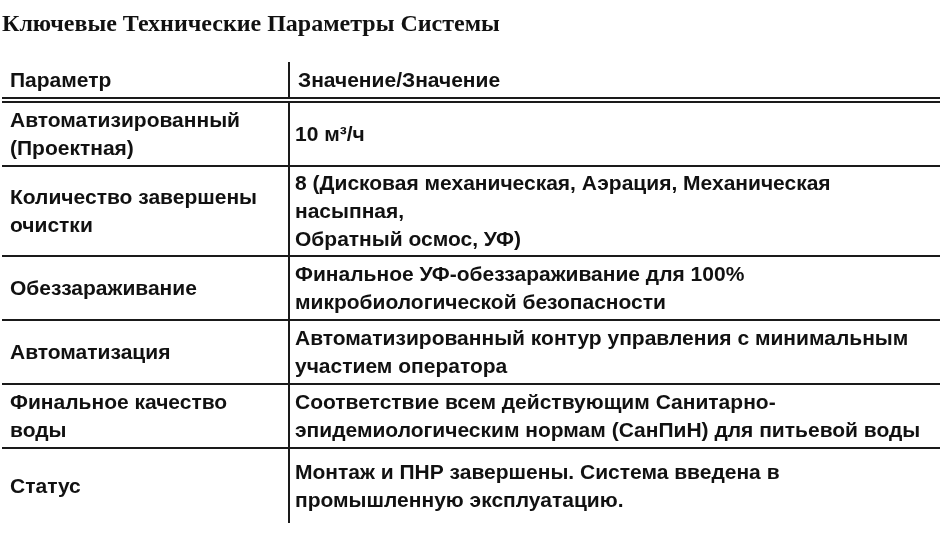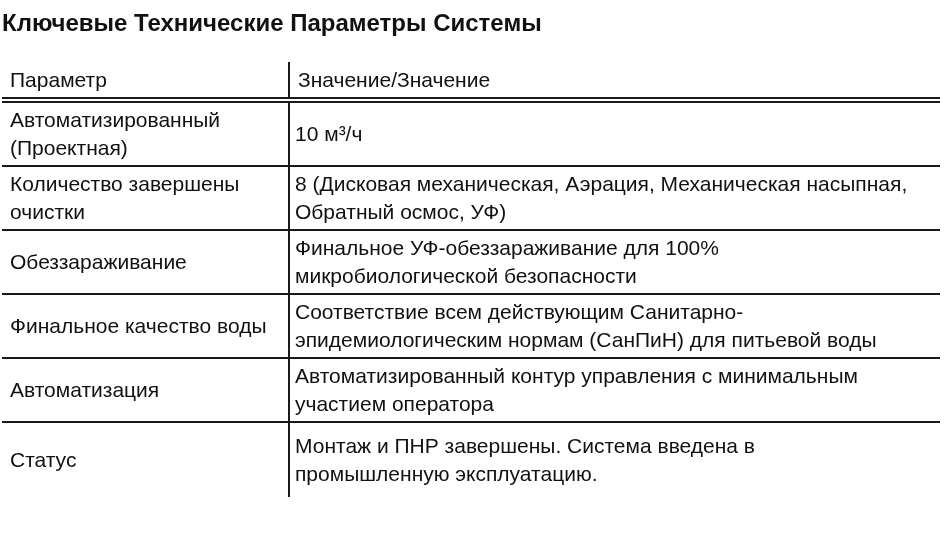--- a/index.html
+++ b/index.html
@@ -18,37 +18,38 @@
   .page-title {
     position: absolute;
     left: 2px;
     top: 8px;
     margin: 0;
     font-size: 24px;
     line-height: 30px;
     font-weight: 700;
     color: #111111;
     white-space: nowrap;
+    font-family: Liberation Serif, serif;
   }
   table.params-table {
     position: absolute;
     left: 2px;
     top: 62px;
     width: 938px;
     border-collapse: collapse;
     table-layout: fixed;
     font-size: 21px;
     line-height: 28px;
     color: #111111;
   }
   table.params-table col.c1 { width: 287px; }
   table.params-table th,
   table.params-table td {
     text-align: left;
-    font-weight: 400;
+    font-weight: 700;
     vertical-align: middle;
     white-space: pre-line;
     padding: 2px 8px 2px 8px;
     overflow: hidden;
   }
   table.params-table th {
     height: 31px;
     border-bottom: 6px double #1a1a1a;
   }
   table.params-table th:first-child,
@@ -97,28 +98,28 @@
 очистки</td>
       <td>8 (Дисковая механическая, Аэрация, Механическая насыпная,
 Обратный осмос, УФ)</td>
     </tr>
     <tr class="data-row">
       <td>Обеззараживание</td>
       <td>Финальное УФ-обеззараживание для 100%
 микробиологической безопасности</td>
     </tr>
     <tr class="data-row">
+      <td>Автоматизация</td>
+      <td>Автоматизированный контур управления с минимальным
+участием оператора</td>
+    </tr>
+    <tr class="data-row">
       <td>Финальное качество воды</td>
       <td>Соответствие всем действующим Санитарно-
 эпидемиологическим нормам (СанПиН) для питьевой воды</td>
-    </tr>
-    <tr class="data-row">
-      <td>Автоматизация</td>
-      <td>Автоматизированный контур управления с минимальным
-участием оператора</td>
     </tr>
     <tr class="data-row">
       <td>Статус</td>
       <td>Монтаж и ПНР завершены. Система введена в
 промышленную эксплуатацию.</td>
     </tr>
   </tbody>
 </table>
 
 </body></html>

